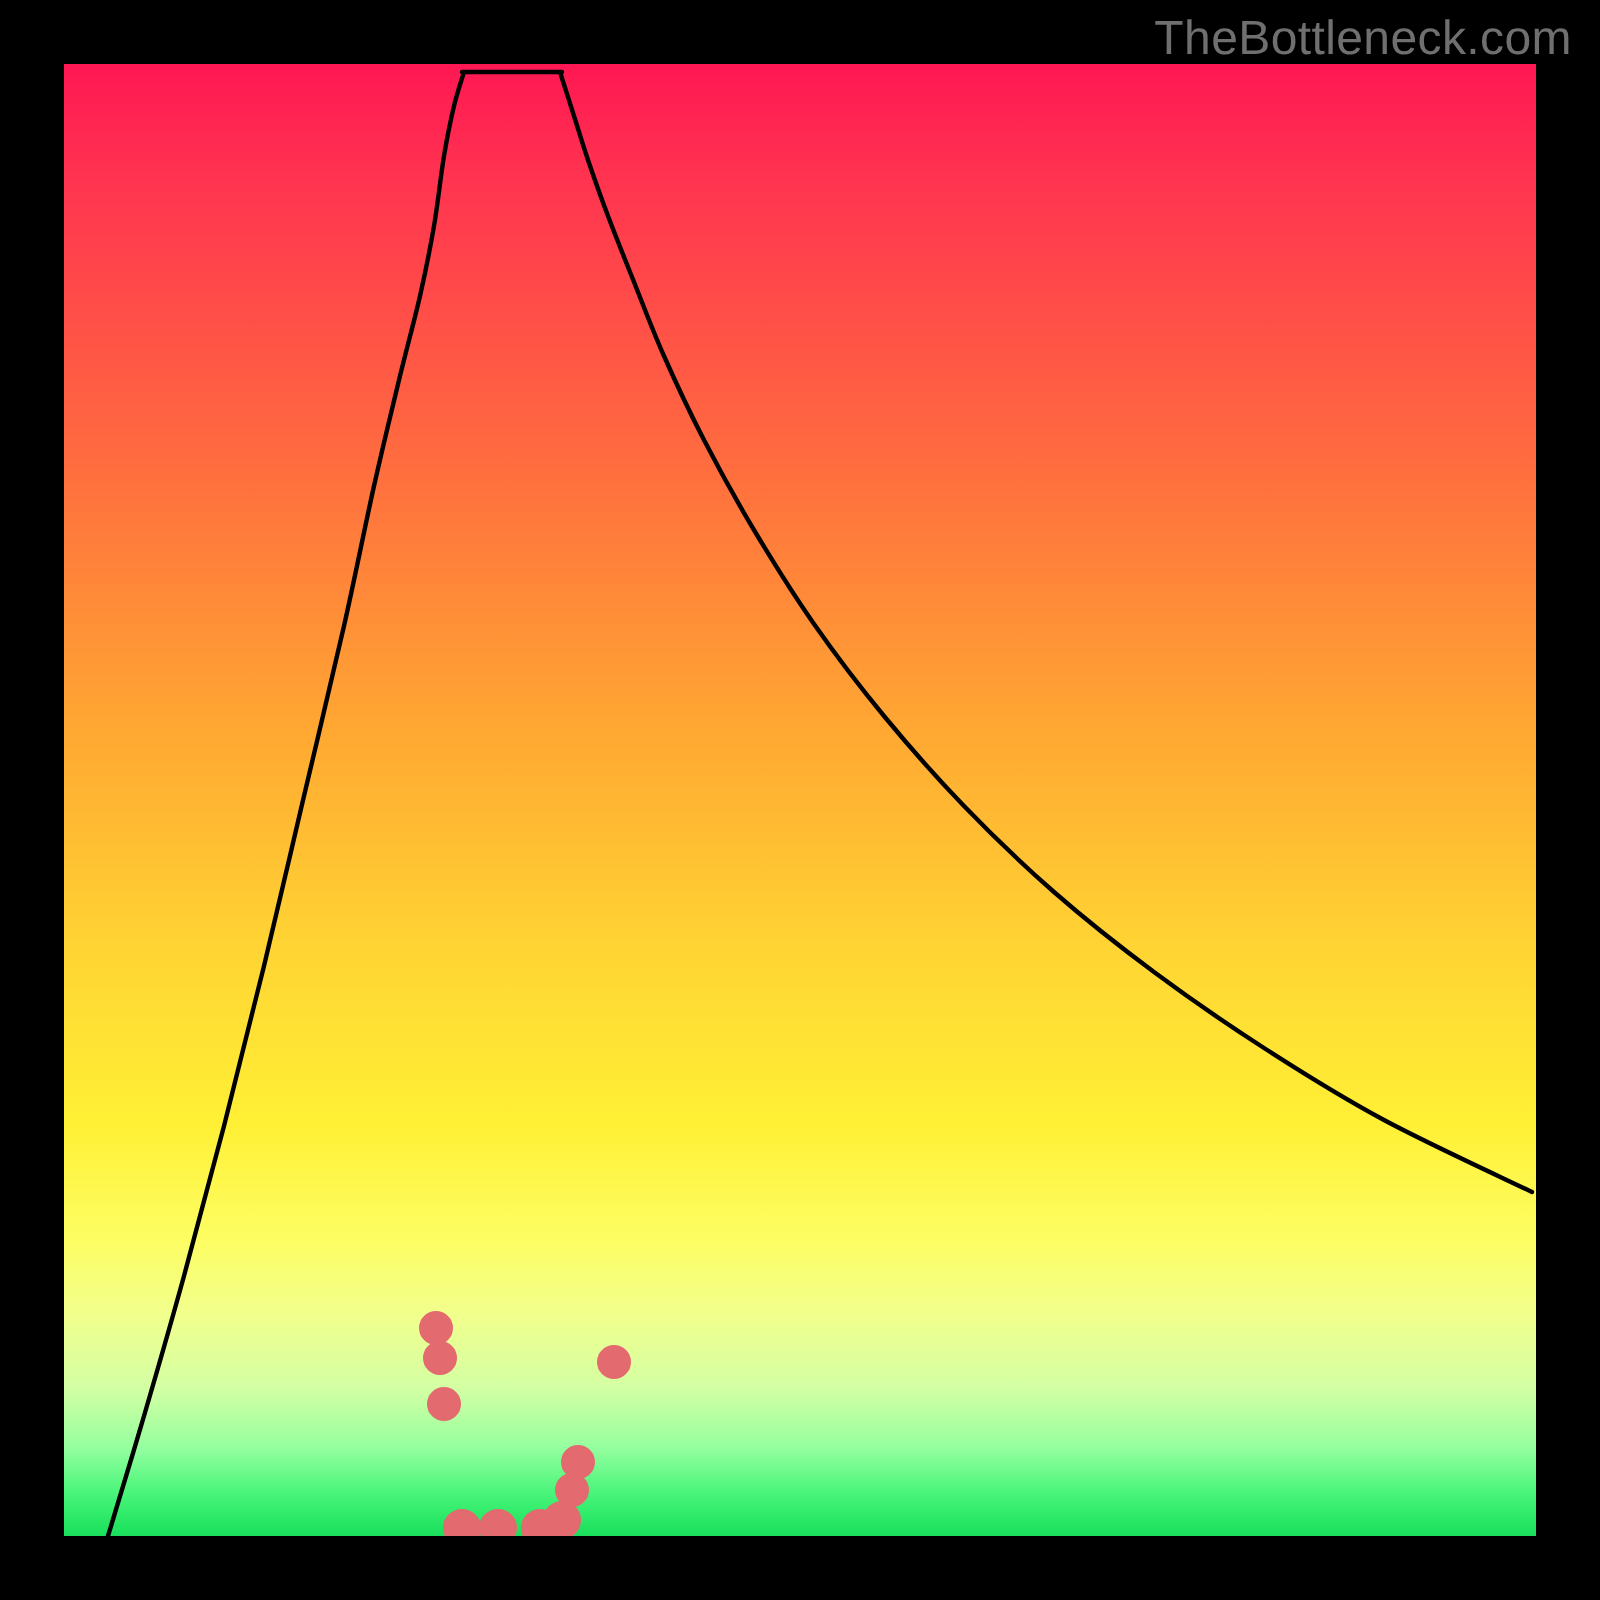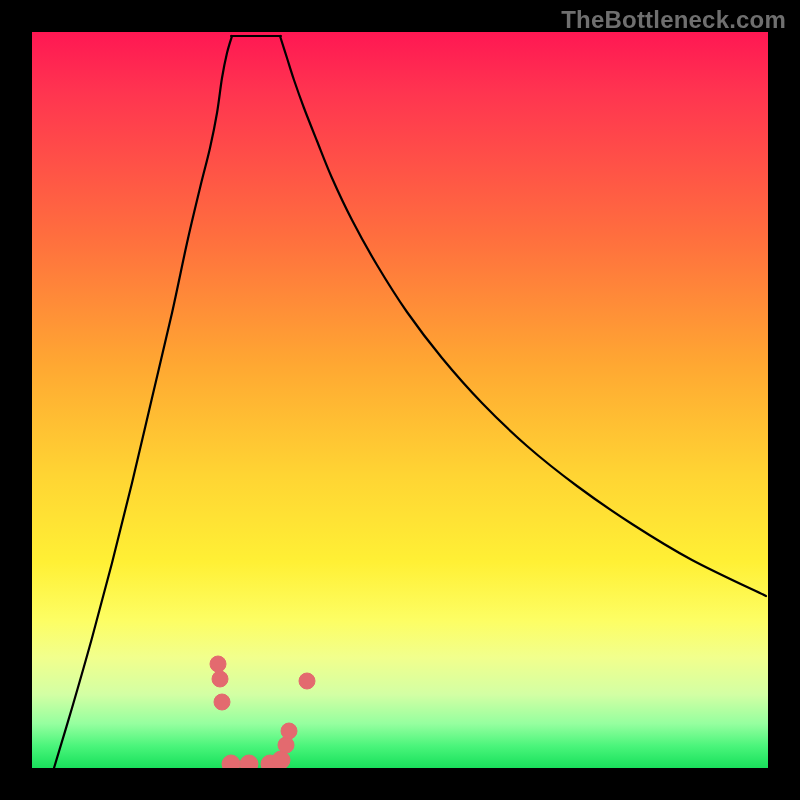--- a/index.html
+++ b/index.html
@@ -40,21 +40,21 @@
       #28e765 99%,
       #1adf5c 100%
     );
   }
   .watermark {
     position: absolute;
     top: 6px;
     right: 14px;
     font-family: Arial, Helvetica, sans-serif;
     font-size: 24px;
-    font-weight: 700;
+    font-weight: 400;
     color: #6f6f6f;
     letter-spacing: 0.2px;
     user-select: none;
   }
   svg {
     position: absolute;
     left: 0;
     top: 0;
   }
 </style>

